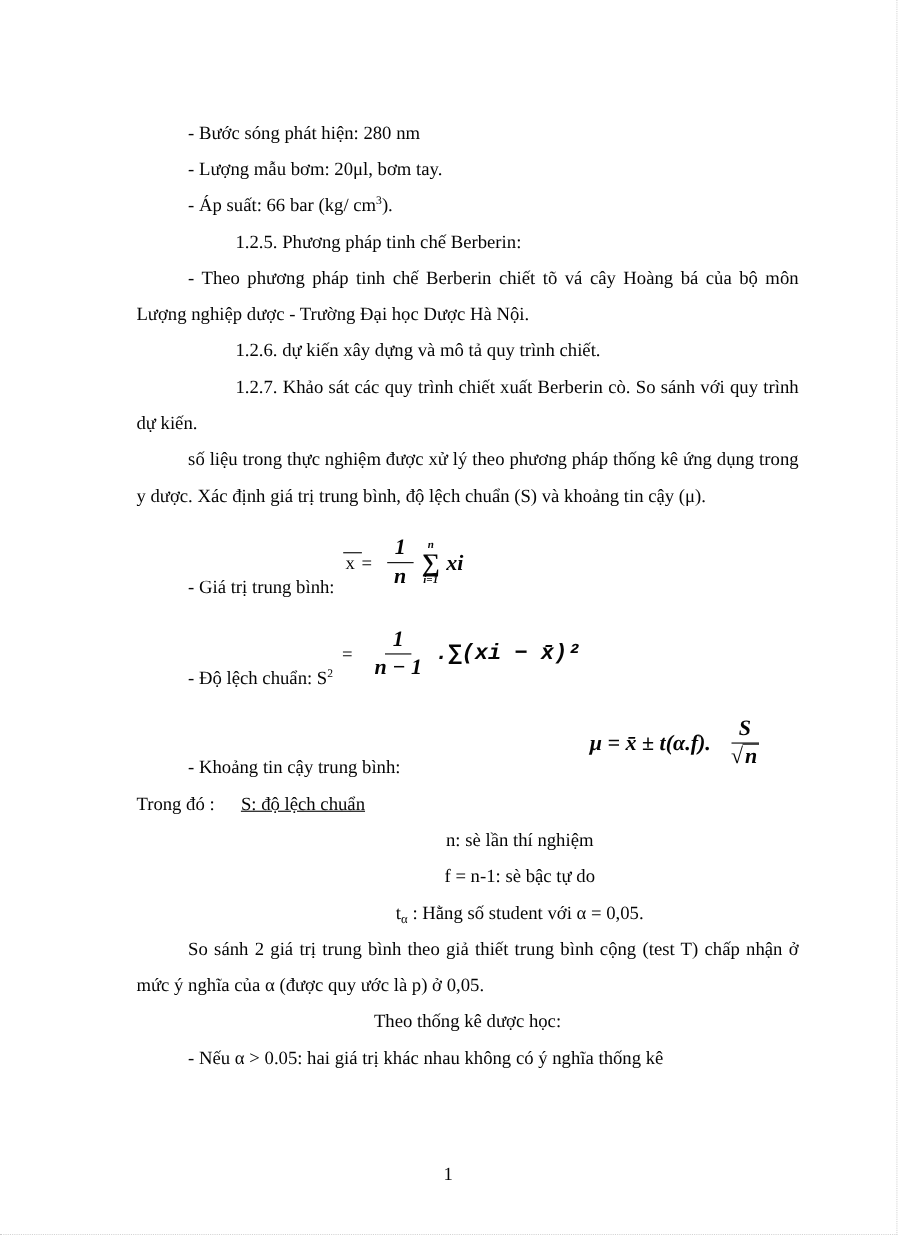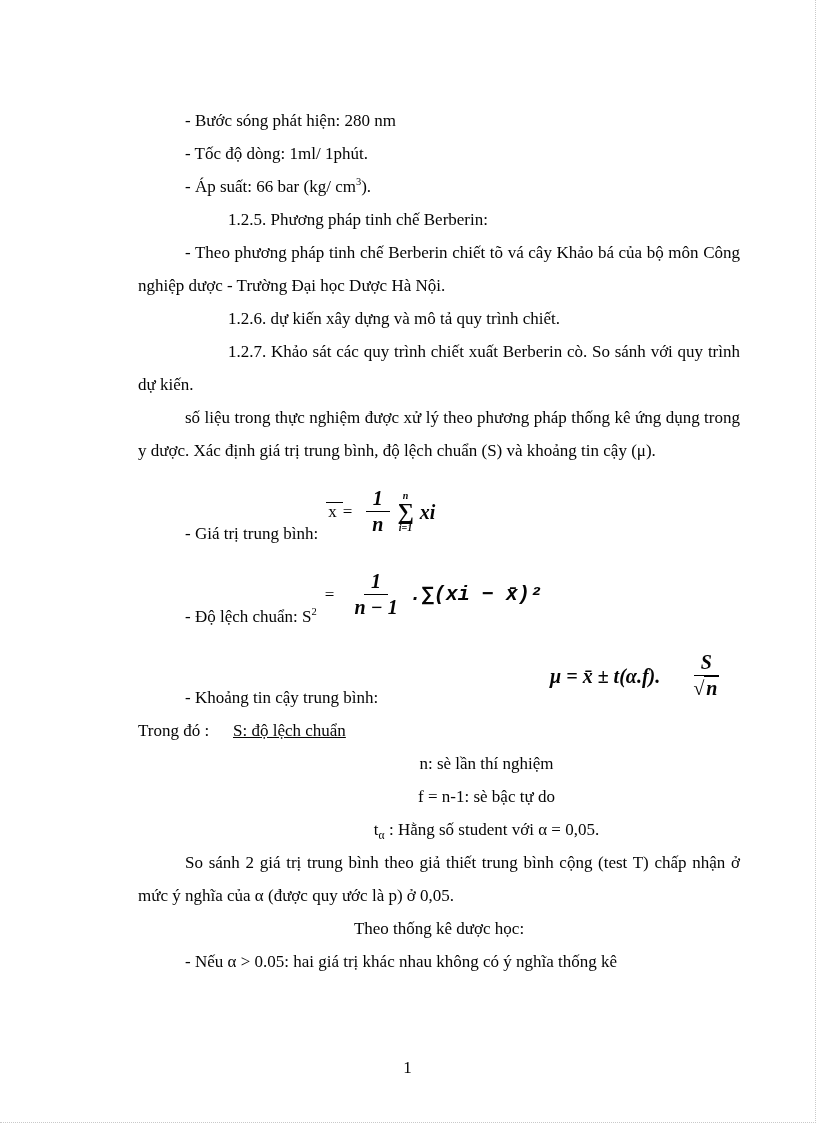--- a/index.html
+++ b/index.html
@@ -8,21 +8,21 @@
     position:relative;
     width:816px; height:1123px;
     margin:0 auto;
     background:#ffffff;
     color:#000;
     font-family:"Liberation Serif","DejaVu Serif",serif;
     border-right:1px dotted #c9c9c9;
     border-bottom:1px dotted #c9c9c9;
     overflow:hidden;
   }
-  .content { position:absolute; left:138px; top:104px; width:602px; }
+  .content { position:absolute; left:124px; top:104px; width:602px; }
   .para { font-size:17px; line-height:33px; text-align:justify; color:#050505; }
   .ind-dash { text-indent:47px; }
   .ind-head { text-indent:90px; }
   .left { text-align:center; }
   sup { font-size:0.62em; vertical-align:super; line-height:0; }
   sub.tsub { font-size:0.68em; vertical-align:sub; line-height:0; }
 
   
   .formula-row { display:flex; align-items:center; padding-left:47px; text-align:left; }
   .f1 { margin-top:6px; margin-bottom:6px; min-height:54px; }
@@ -38,21 +38,21 @@
   }
   .frac { display:inline-flex; flex-direction:column; align-items:center; margin:0 3px; }
   .frac .num { display:block; padding:1px 7px 2px; border-bottom:1.6px solid #000; line-height:1.05; }
   .frac .den { display:block; padding:2px 7px 1px; line-height:1.05; }
   .sum { display:inline-flex; flex-direction:column; align-items:center; margin:0 4px; }
   .sum .lim { font-size:10px; line-height:1.1; font-style:italic; }
   .sum .sigma { font-size:23px; line-height:0.95; font-style:normal; }
   .term { margin-left:2px; }
   .tail { margin-left:2px;font-family:Liberation Mono, monospace; }
   .ci { margin-left:118px; }
-  .ci .lhs { margin-right:23px; white-space:nowrap; }
+  .ci .lhs { margin-right:8px; white-space:nowrap; }
   .sqrtden { display:inline-flex; align-items:flex-start; }
   .rad-arg { border-top:1.8px solid #000; padding:0 2px; }
 
   .ovl { display:inline-block; border-top:1.4px solid #000; padding:0 6px 0 2px; line-height:1.1; }
 
   .where-row { text-align:left;text-decoration:underline; }
   .where-label { display:inline-block; width:95px; }
   .where-item { padding-left:95px; text-align:center; }
 
   .page-number {
@@ -60,25 +60,25 @@
     text-align:center; font-size:17px; color:#050505;
   }
 </style>
 </head>
 <body>
 
 <div class="page">
   <div class="content">
 
     <p class="para ind-dash">- Bước sóng phát hiện: 280 nm</p>
-    <p class="para ind-dash">- Tốc độ dòng: 1ml/ 1phút.</p>
+    <p class="para ind-dash">- Lượng mẫu bơm: 20μl, bơm tay.</p>
     <p class="para ind-dash"><span>- Áp suất: 66 bar (kg/ cm</span><sup>3</sup><span>).</span></p>
 
     <p class="para ind-head">1.2.5. Phương pháp tinh chế Berberin:</p>
-    <p class="para ind-dash">- Theo phương pháp tinh chế Berberin chiết tõ vá cây Khảo bá của bộ môn Công nghiệp dược - Trường Đại học Dược Hà Nội.</p>
+    <p class="para ind-dash">- Theo phương pháp tinh chế Berberin chiết tõ vá cây Hoàng bá của bộ môn Lượng nghiệp dược - Trường Đại học Dược Hà Nội.</p>
     <p class="para ind-head">1.2.6. dự kiến xây dựng và mô tả quy trình chiết.</p>
     <p class="para ind-head">1.2.7. Khảo sát các quy trình chiết xuất Berberin cò. So sánh với quy trình dự kiến.</p>
     <p class="para ind-dash">số liệu trong thực nghiệm được xử lý theo phương pháp thống kê ứng dụng trong y dược. Xác định giá trị trung bình, độ lệch chuẩn (S) và khoảng tin cậy (μ).</p>
 
     <p class="para formula-row f1">
       <span class="flabel">- Giá trị trung bình:</span>
       <span class="ovl">x</span>
       <span class="feq">=</span>
       <span class="math">
         <span class="frac">

